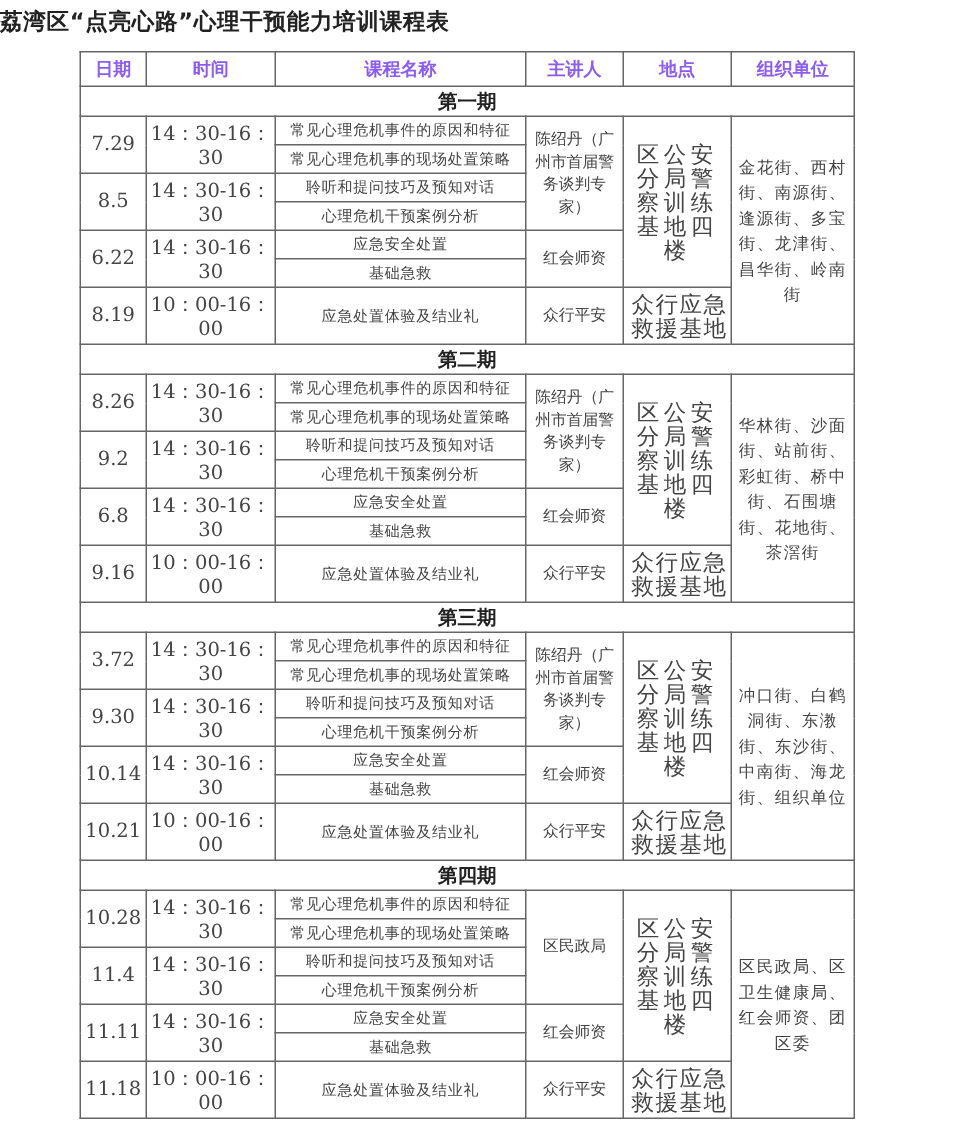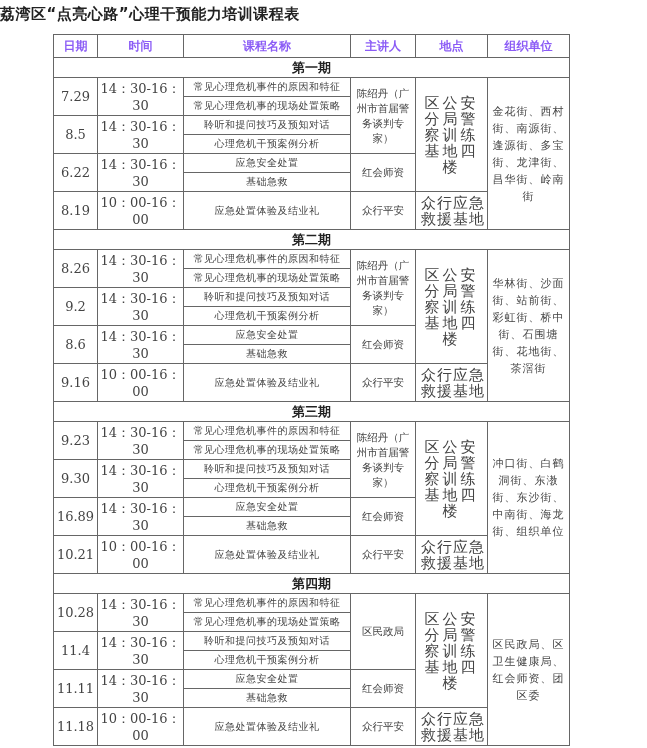--- a/index.html
+++ b/index.html
@@ -105,60 +105,60 @@
       </tr>
     <tr>
       <td class="date" rowspan="2">9.2</td>
       <td class="time" rowspan="2">14：30-16：30</td>
       <td class="sub">聆听和提问技巧及预知对话</td>
     </tr>
     <tr>
         <td class="sub">心理危机干预案例分析</td>
       </tr>
     <tr>
-      <td class="date" rowspan="2">8.6</td>
+      <td class="date" rowspan="2">6.8</td>
       <td class="time" rowspan="2">14：30-16：30</td>
       <td class="sub">应急安全处置</td>
       <td class="speaker" rowspan="2">红会师资</td>
     </tr>
     <tr>
         <td class="sub">基础急救</td>
       </tr>
     <tr>
       <td class="date single">9.16</td>
       <td class="time">10：00-16：00</td>
       <td class="sub">应急处置体验及结业礼</td>
       <td class="speaker">众行平安</td>
       <td class="loc center">众行应急救援基地</td>
     </tr>
 
     <tr>
         <td class="period" colspan="6">第三期</td>
       </tr>
     <tr>
-      <td class="date" rowspan="2">9.23</td>
+      <td class="date" rowspan="2">3.72</td>
       <td class="time" rowspan="2">14：30-16：30</td>
       <td class="sub">常见心理危机事件的原因和特征</td>
       <td class="speaker" rowspan="4">陈绍丹（广州市首届警务谈判专家）</td>
       <td class="loc" rowspan="6">区公安分局警察训练基地四楼</td>
       <td class="org" rowspan="7">冲口街、白鹤洞街、东漖街、东沙街、中南街、海龙街、组织单位</td>
     </tr>
     <tr>
         <td class="sub">常见心理危机事的现场处置策略</td>
       </tr>
     <tr>
       <td class="date" rowspan="2">9.30</td>
       <td class="time" rowspan="2">14：30-16：30</td>
       <td class="sub">聆听和提问技巧及预知对话</td>
     </tr>
     <tr>
         <td class="sub">心理危机干预案例分析</td>
       </tr>
     <tr>
-      <td class="date" rowspan="2">16.89</td>
+      <td class="date" rowspan="2">10.14</td>
       <td class="time" rowspan="2">14：30-16：30</td>
       <td class="sub">应急安全处置</td>
       <td class="speaker" rowspan="2">红会师资</td>
     </tr>
     <tr>
         <td class="sub">基础急救</td>
       </tr>
     <tr>
       <td class="date single">10.21</td>
       <td class="time">10：00-16：00</td>

